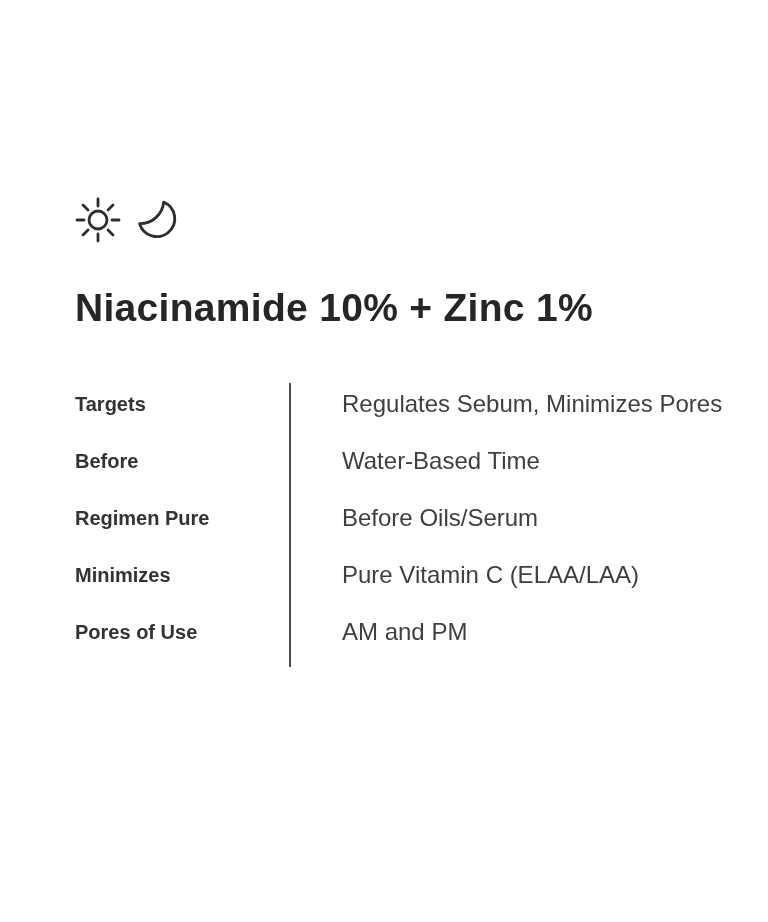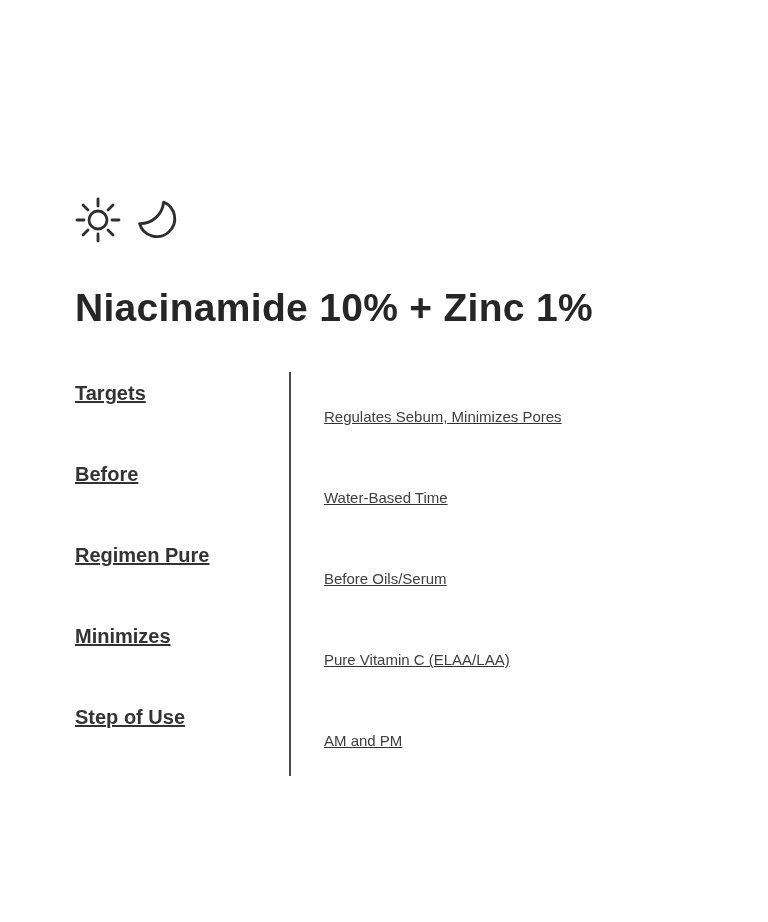--- a/index.html
+++ b/index.html
@@ -27,52 +27,50 @@
     font-size: 39px;
     font-weight: 700;
     letter-spacing: 0.3px;
     color: #262626;
     line-height: 36px;
     white-space: nowrap;
   }
   .spec-table {
     position: absolute;
     left: 75px;
-    top: 372px;
+    top: 383px;
     width: 640px;
     display: grid;
     grid-template-columns: 214px 1fr;
     row-gap: 33px;
     padding: 9px 0 23px 0;
-    text-decoration: underline;
   }
   .spec-divider {
     position: absolute;
     left: 214px;
     top: 0;
     bottom: 0;
     width: 2px;
     background: #4a4a4a;
   }
   .spec-row { display: contents; }
   .spec-label {
     font-weight: 700;
     font-size: 20px;
     line-height: 24px;
     color: #333333;
     white-space: nowrap;
   }
   .spec-value {
-    padding-left: 35px;
+    padding-left: 53px;
     font-weight: 400;
-    font-size: 15px;
+    font-size: 24px;
     line-height: 24px;
     color: #3f3f3f;
     white-space: nowrap;
-    margin-top: 24px;
   }
 </style>
 </head>
 <body>
 
 <div class="icons-row">
   <span>
     <svg width="48" height="48" viewBox="0 0 48 48" fill="none" stroke="#2e2e2e" stroke-width="2.8" stroke-linecap="round">
       <circle cx="24" cy="24" r="9"></circle>
       <line x1="24" y1="10" x2="24" y2="3"></line>
@@ -111,16 +109,16 @@
     <div class="spec-label">Regimen Pure</div>
     <div class="spec-value">Before Oils/Serum</div>
   </div>
 
   <div class="spec-row">
     <div class="spec-label">Minimizes</div>
     <div class="spec-value">Pure Vitamin C (ELAA/LAA)</div>
   </div>
 
   <div class="spec-row">
-    <div class="spec-label">Step of Use</div>
+    <div class="spec-label">Pores of Use</div>
     <div class="spec-value">AM and PM</div>
   </div>
 </div>
 
 </body></html>

